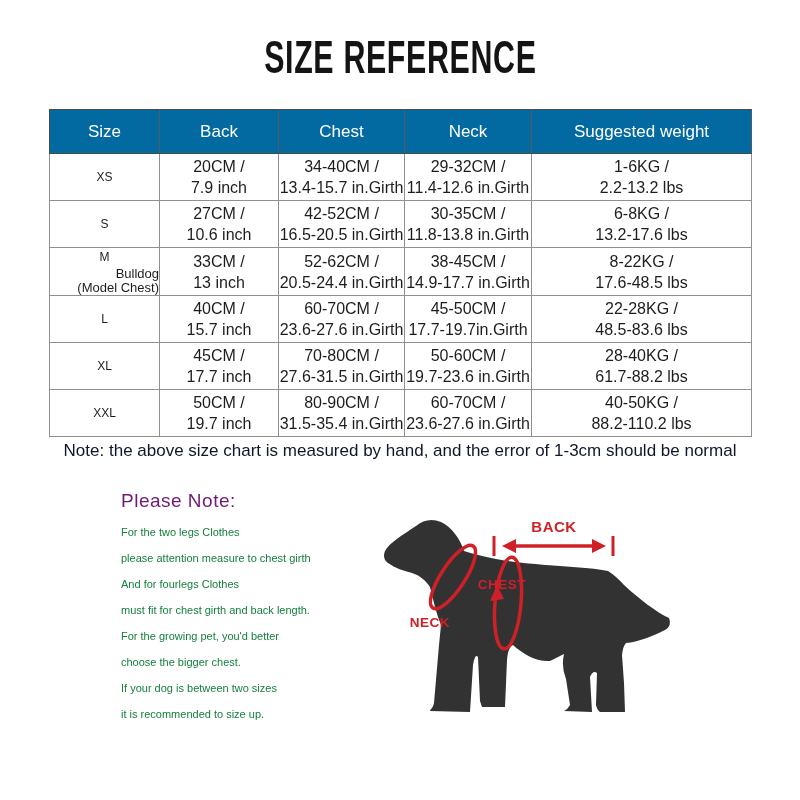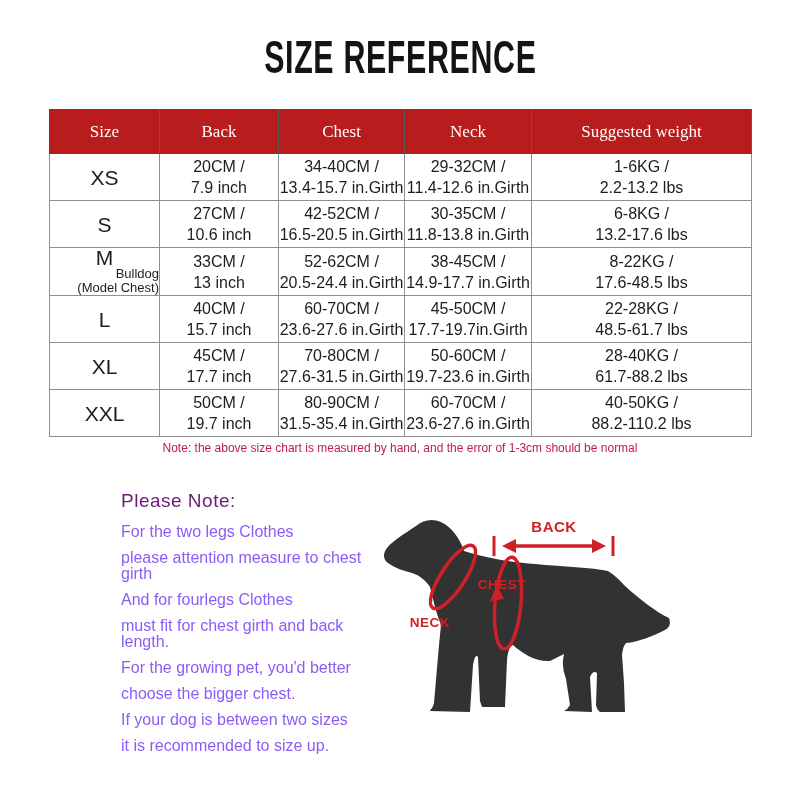--- a/index.html
+++ b/index.html
@@ -8,38 +8,38 @@
 
   
   .title-wrap{position:absolute;left:0;top:30px;width:800px;text-align:center;}
   .title{display:inline-block;font-size:46px;font-weight:bold;color:#141414;
          letter-spacing:1px;transform:scale(0.66,1.02);transform-origin:center;
          white-space:nowrap;}
 
   
   table.size-table{position:absolute;left:49px;top:109px;width:702px;
         border-collapse:collapse;table-layout:fixed;background:#fff;}
-  table.size-table th{background:#b91c1c;color:#ffffff;font-weight:400;font-size:17px;
-        height:41px;border:1px solid #4a4a4a;border-right:1px solid #5a5a5a;font-family:Liberation Serif, serif;}
+  table.size-table th{background:#0369a1;color:#ffffff;font-weight:400;font-size:17px;
+        height:41px;border:1px solid #4a4a4a;border-right:1px solid #5a5a5a;}
   table.size-table td{border:1px solid #8f8f8f;height:46px;text-align:center;
         vertical-align:middle;color:#1d1d1d;padding:0;}
   table.size-table{border:1px solid #5a5a5a;}
   td .line{font-size:16px;line-height:21px;}
-  td.col0 .line{font-size:21px;line-height:19px;}
+  td.col0 .line{font-size:12px;line-height:19px;}
   td.col0 .line ~ .line{font-size:13px;line-height:14px;text-align:right;}
 
   
   .red-note{position:absolute;left:0;top:441px;width:800px;text-align:center;
-        color:#be185d;font-size:12px;}
+        color:#0f172a;font-size:17px;}
 
   
   .pn-heading{position:absolute;left:121px;top:490px;font-size:19px;color:#701a75;
         letter-spacing:0.5px;}
   .pn-lines{position:absolute;left:121px;top:524px;width:270px;}
-  .pn-line{font-size:16px;color:#8b5cf6;line-height:16px;margin-bottom:10px;}
+  .pn-line{font-size:11px;color:#15803d;line-height:16px;margin-bottom:10px;}
 
   
   .dog-diagram{position:absolute;left:378px;top:515px;width:300px;height:202px;}
   .anno-text{font-weight:bold;fill:#cf2027;letter-spacing:0.5px;}
 </style>
 </head>
 <body>
 
 <div id="canvas">
 
@@ -141,21 +141,21 @@
           <td class="col2">
             <div class="line">60-70CM /</div>
             <div class="line">23.6-27.6 in.Girth</div>
           </td>
           <td class="col3">
             <div class="line">45-50CM /</div>
             <div class="line">17.7-19.7in.Girth</div>
           </td>
           <td class="col4">
             <div class="line">22-28KG /</div>
-            <div class="line">48.5-61.7 lbs</div>
+            <div class="line">48.5-83.6 lbs</div>
           </td>
         </tr>
         <tr>
           <td class="col0">
             <div class="line">XL</div>
           </td>
           <td class="col1">
             <div class="line">45CM /</div>
             <div class="line">17.7 inch</div>
           </td>

